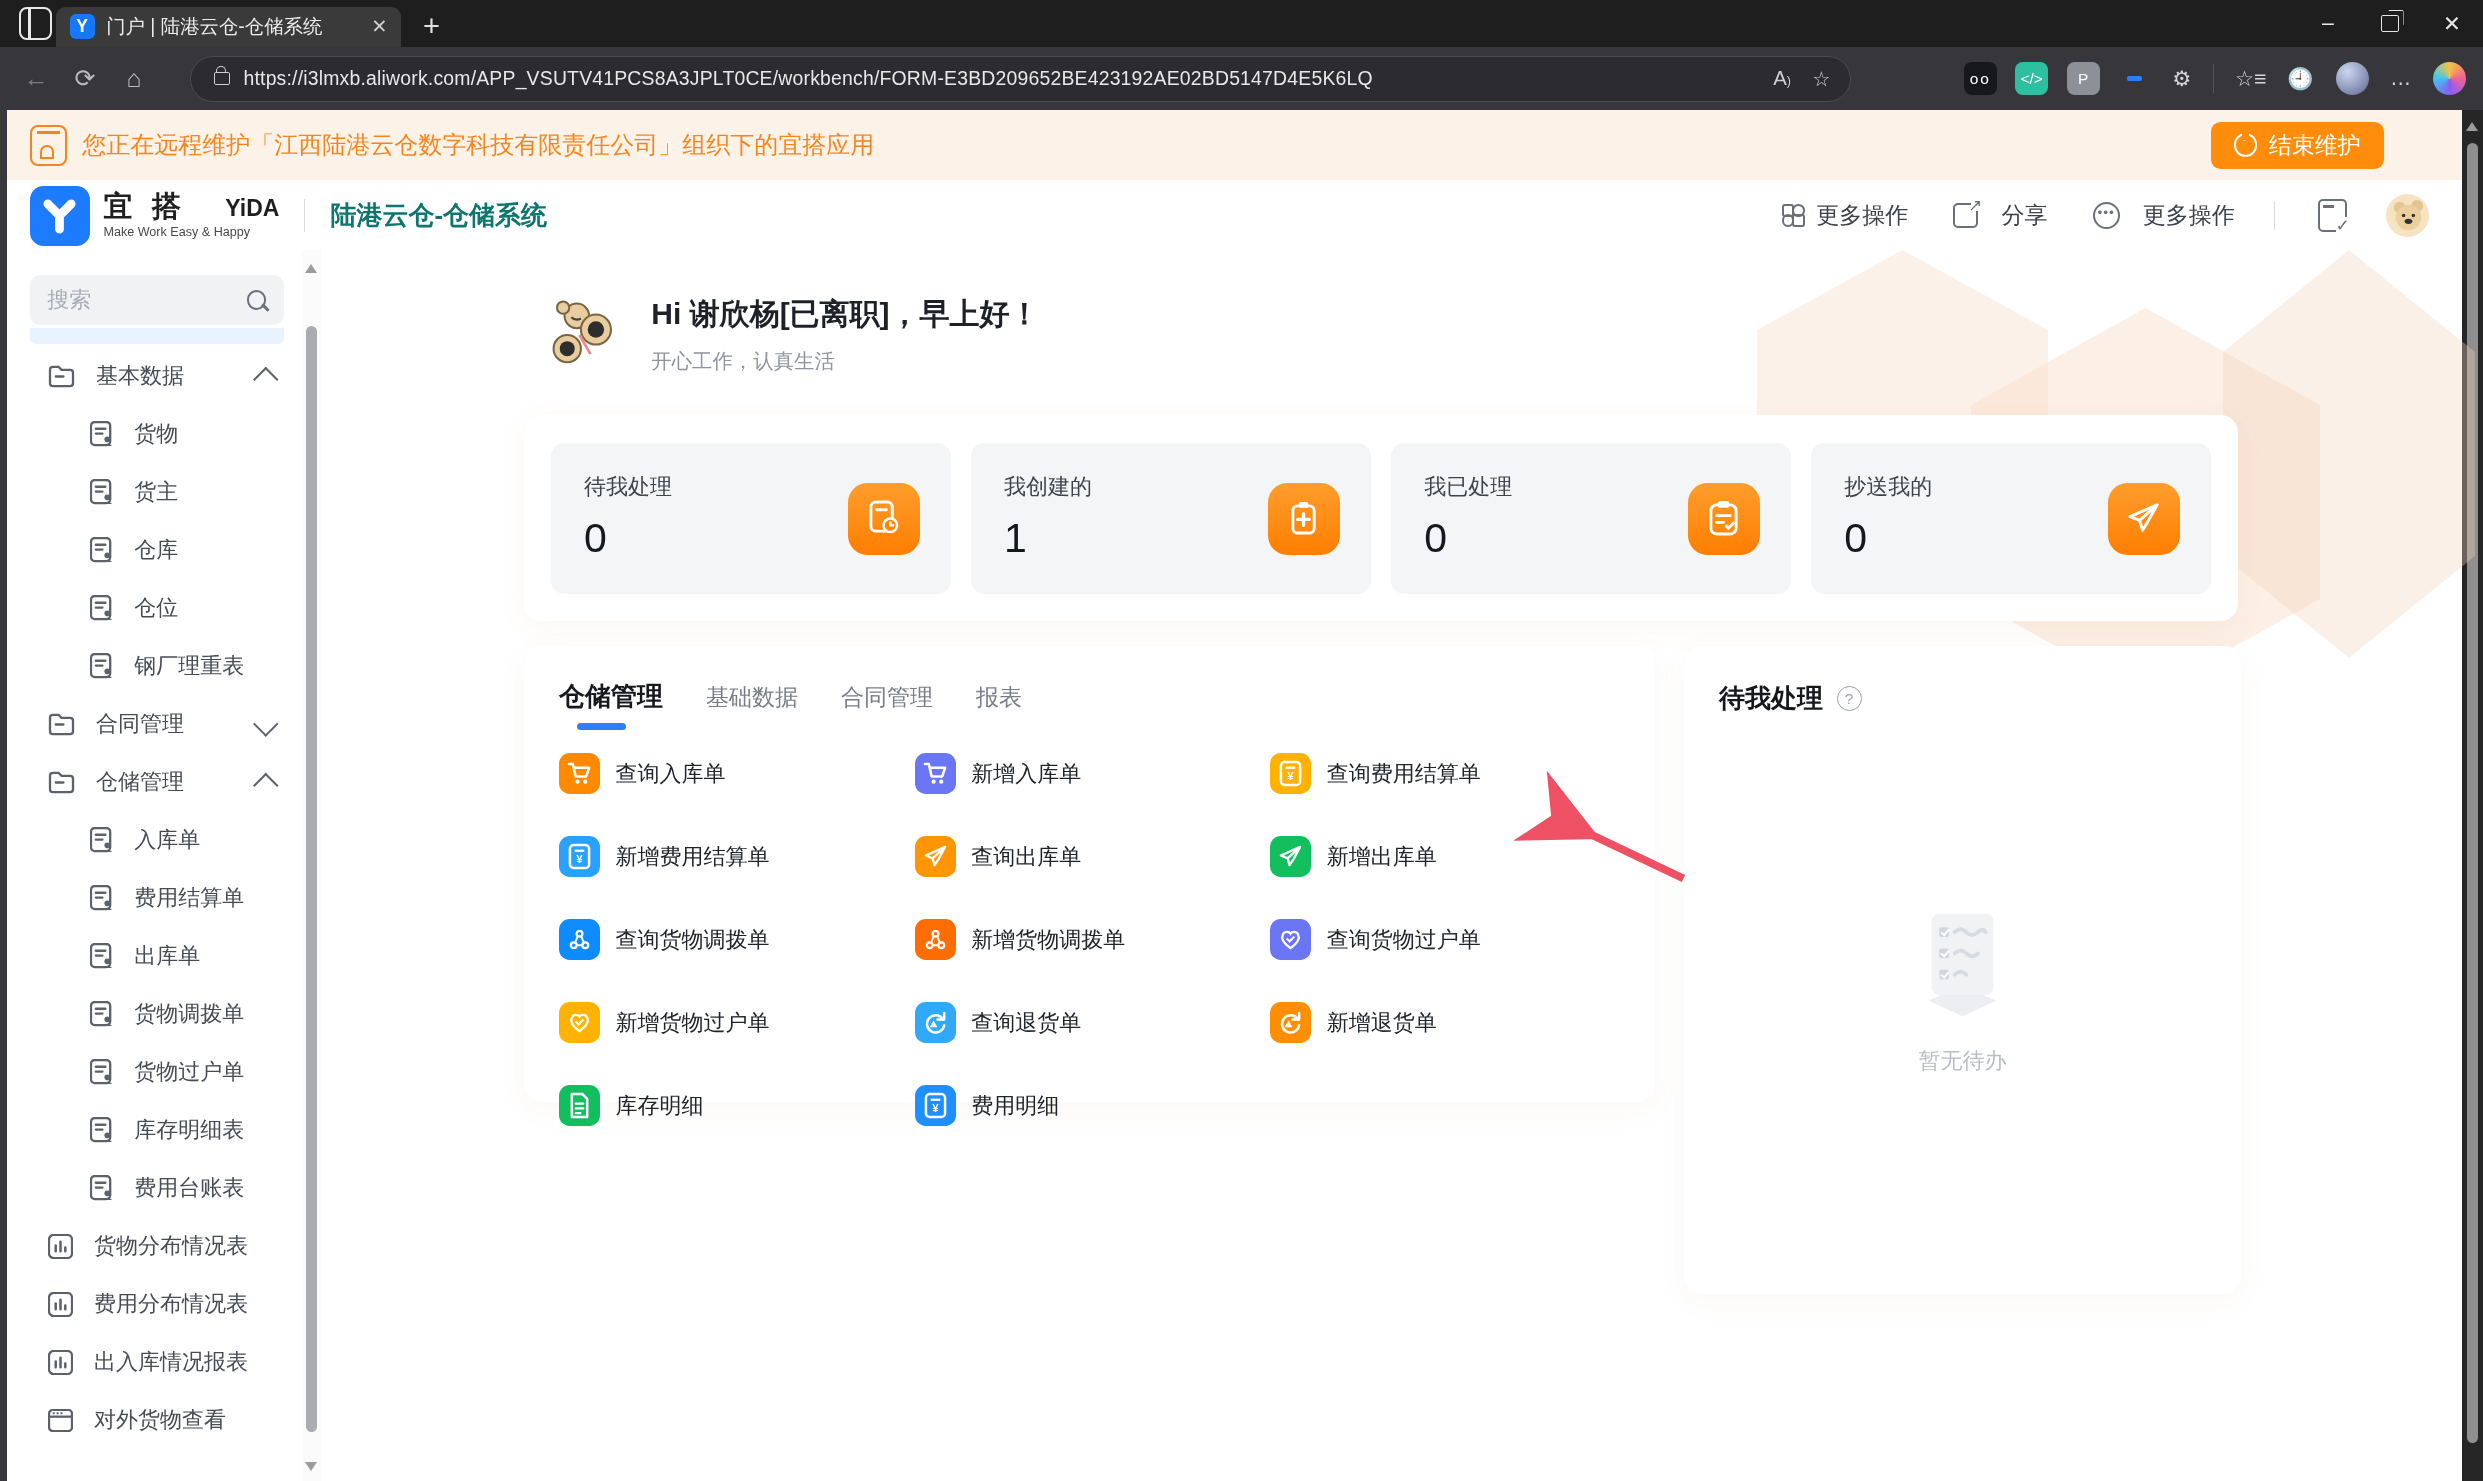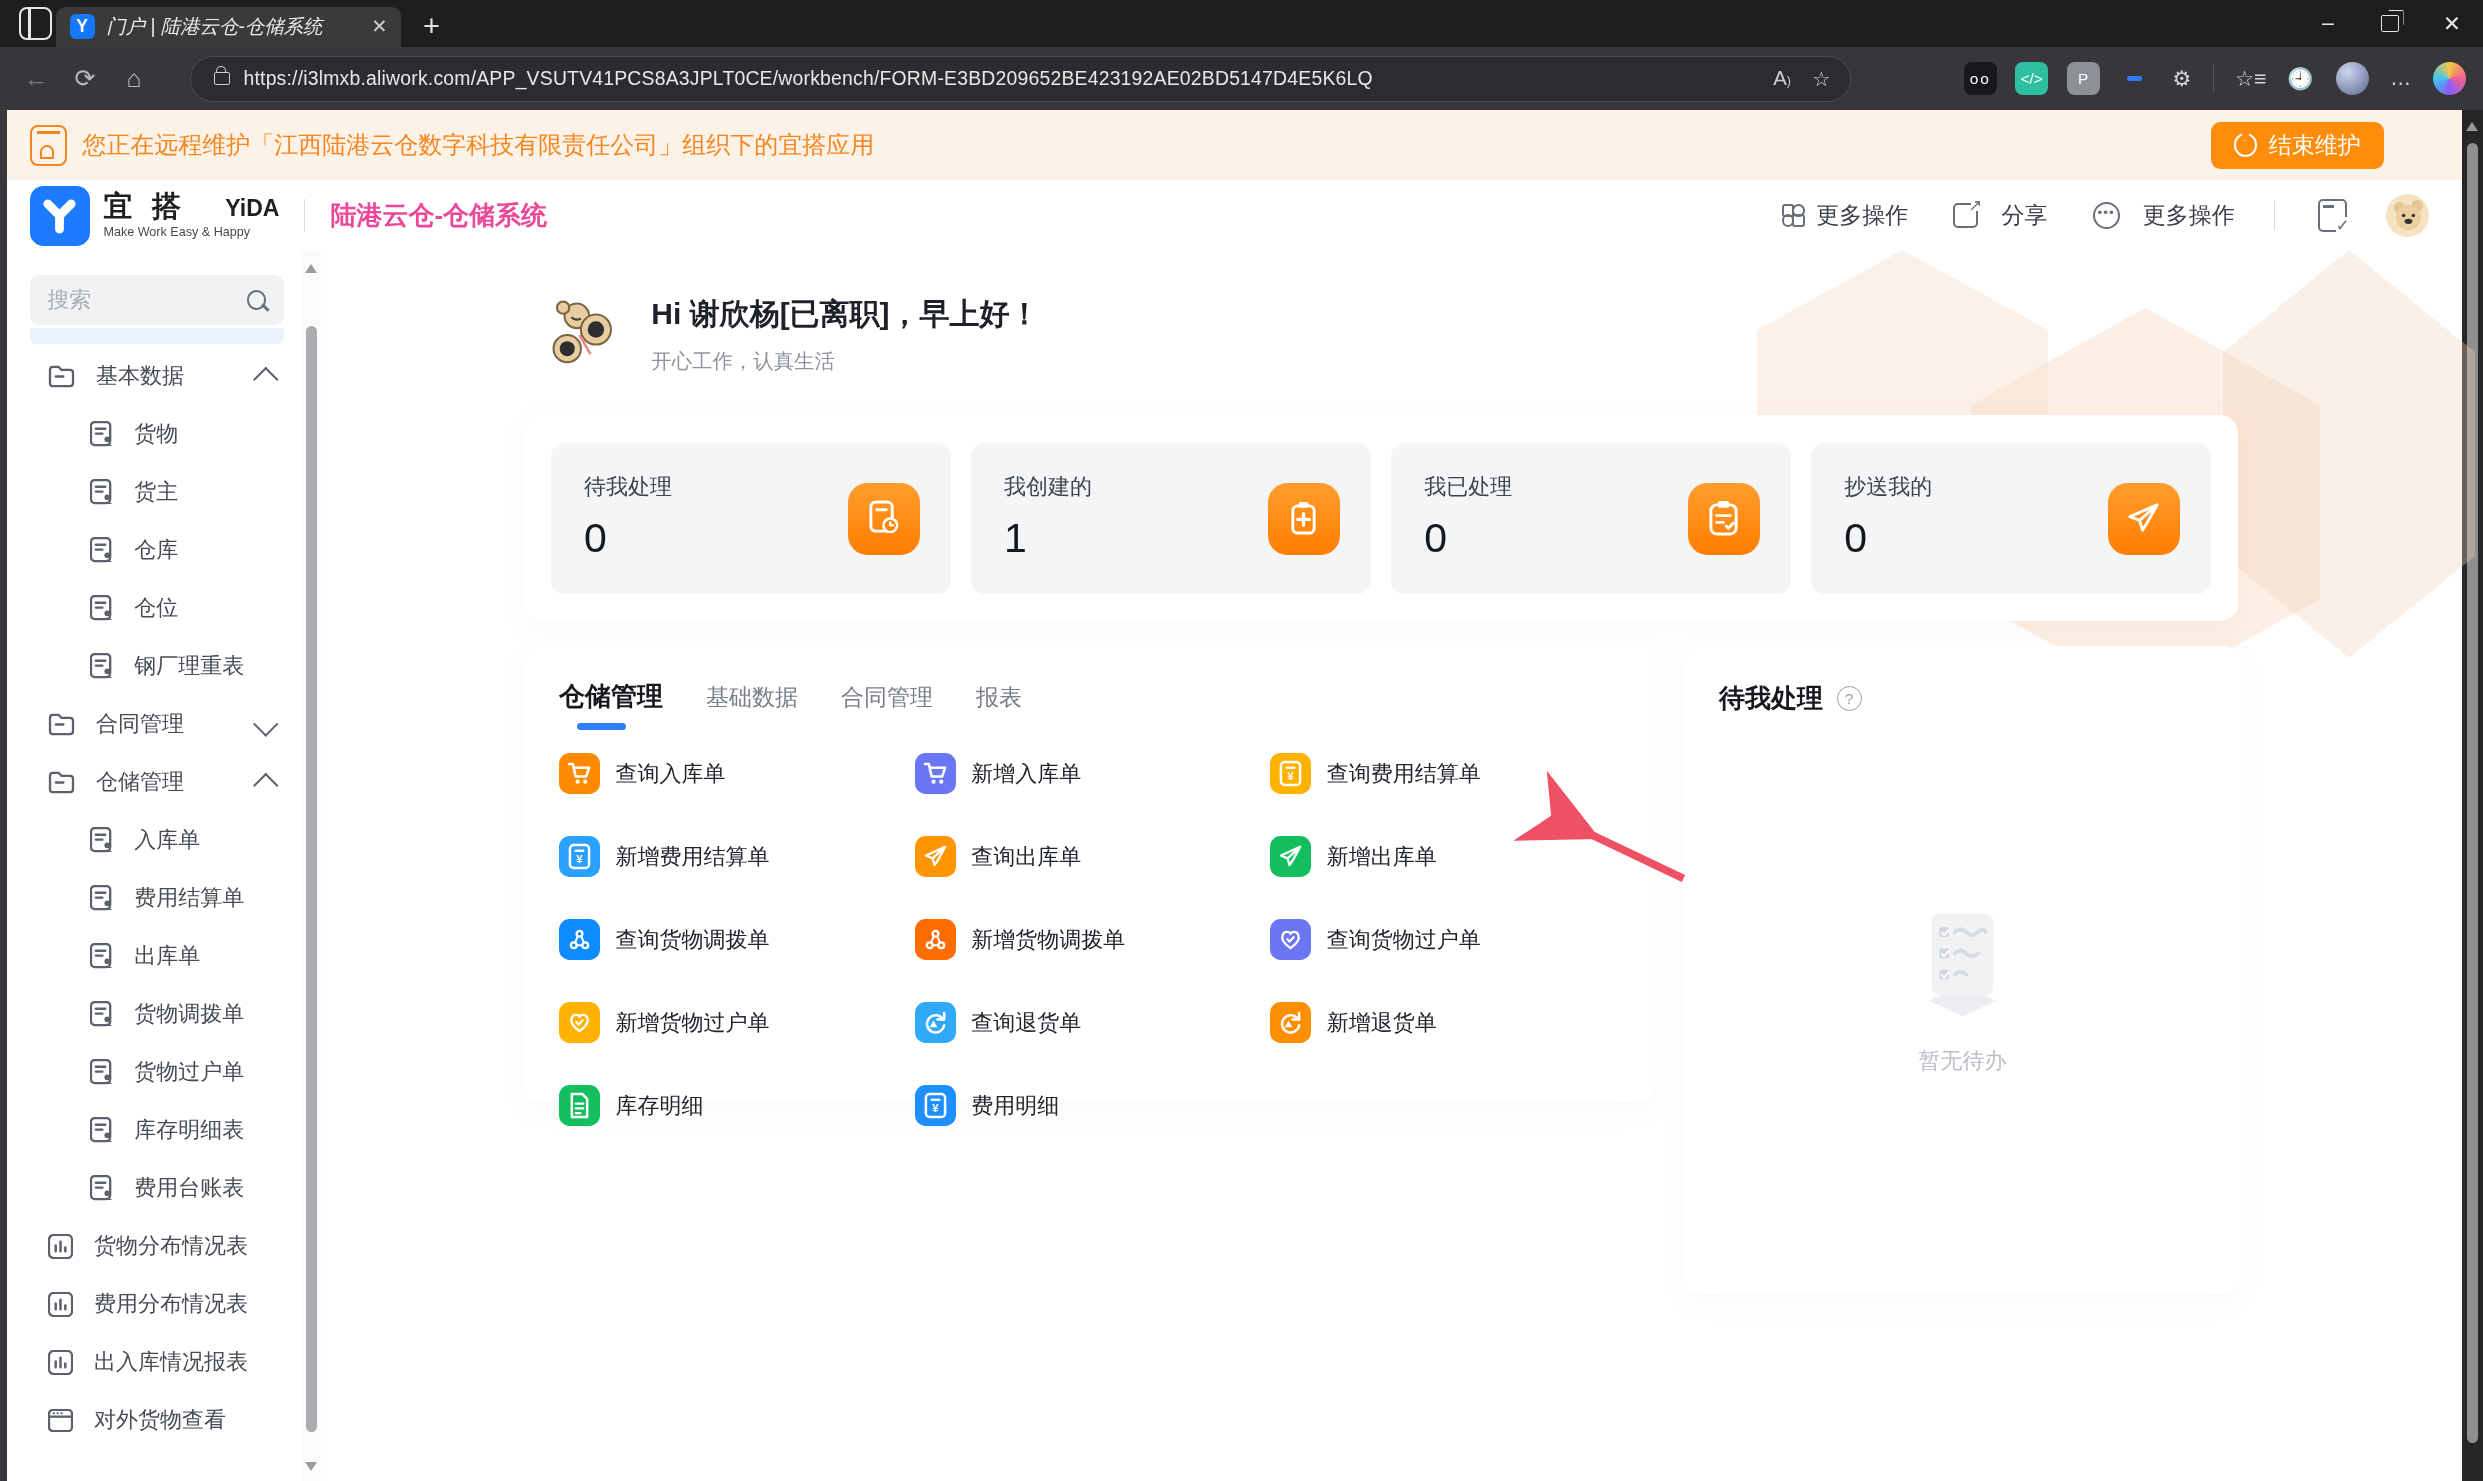--- a/index.html
+++ b/index.html
@@ -7,21 +7,21 @@
     font-family:"Liberation Sans","DejaVu Sans",sans-serif;background:#fff;}
 
   
   .tabbar{position:absolute;left:0;top:0;width:2483px;height:47px;background:#1e1e1e;display:flex;align-items:center;}
   .ws-icon{width:29px;height:29px;border:2.9px solid #e8e8e8;border-radius:7.8px;margin-left:19.4px;position:relative;}
   .ws-icon:before{content:"";position:absolute;left:6.8px;top:0;bottom:0;width:2.9px;background:#e8e8e8;}
   .tab{position:absolute;left:56px;top:6.8px;width:345px;height:40px;background:#3a3a3a;border-radius:9.7px 9.7px 0 0;
     display:flex;align-items:center;padding:0 13.6px;box-sizing:border-box;color:#ececec;font-size:19.4px;}
   .favicon{width:25px;height:25px;background:#1677ff;border-radius:5.8px;color:#fff;font-weight:bold;
     display:flex;align-items:center;justify-content:center;font-size:17.5px;margin-right:11.6px;flex:0 0 auto;}
-  .tab-title{flex:1;white-space:nowrap;overflow:hidden;font-style:italic;}
+  .tab-title{flex:1;white-space:nowrap;overflow:hidden;}
   .tab-close{color:#cfcfcf;font-size:19.4px;margin-left:9.7px;}
   .newtab{position:absolute;left:423px;top:9.7px;color:#e0e0e0;font-size:29px;font-weight:300;}
   .wincontrols{position:absolute;right:0;top:0;height:47px;display:flex;align-items:center;color:#e6e6e6;}
   .wc{width:62px;height:47px;display:flex;align-items:center;justify-content:center;font-size:21.3px;}
   .wc-restore{position:relative;width:15.5px;height:15.5px;border:1.9px solid #e6e6e6;border-radius:1.9px;}
   .wc-restore:before{content:"";position:absolute;left:2.9px;bottom:2.9px;right:-5.8px;top:-5.8px;border:1.9px solid #e6e6e6;border-radius:1.9px;clip-path:polygon(20% 0,100% 0,100% 80%,80% 80%,80% 20%,20% 20%);}
 
   .toolbar{position:absolute;left:0;top:47px;width:2483px;height:63px;background:#36363b;display:flex;align-items:center;}
   .navbtn{color:#b9b9bd;font-size:25px;width:49px;text-align:center;flex:0 0 auto;}
   .urlpill{position:absolute;left:190px;top:8.7px;width:1661px;height:46px;background:#2b2b30;border:1px solid #4b4b51;
@@ -56,21 +56,21 @@
 
   
   .appheader{position:absolute;left:6.8px;top:180px;width:2455px;height:71px;background:#fff;display:flex;align-items:center;}
   .logo{width:60px;height:60px;background:#1c7bff;border-radius:13.6px;margin-left:23px;display:flex;align-items:center;justify-content:center;}
   .logo svg{width:39px;height:39px;}
   .logo-txt{margin-left:13.6px;line-height:1;}
   .logo-cn{font-size:29px;color:#1f1f1f;letter-spacing:5.8px;font-weight:600;}
   .logo-en{font-size:23px;color:#1f1f1f;font-weight:700;margin-left:34px;}
   .logo-tag{font-size:12.6px;color:#4a4a4a;margin-top:4.9px;}
   .hdr-div{width:1px;height:33px;background:#dcdcdc;margin:0 25px;}
-  .app-title{font-size:26px;color:#ec4899;font-weight:600;}
+  .app-title{font-size:26px;color:#0f766e;font-weight:600;}
   .hdr-right{position:absolute;right:33px;display:flex;align-items:center;color:#3d4149;font-size:23px;}
   .hdr-act{display:flex;align-items:center;margin-left:45px;}
   .hdr-act .g{margin-right:11.6px;color:#6a7078;}
   .grid-ic{display:inline-block;width:23px;height:23px;position:relative;}
   .grid-ic i{position:absolute;width:8.7px;height:8.7px;border:2.4px solid #6a7078;border-radius:50%;}
   .grid-ic i:nth-child(1){left:0;top:0;border-radius:2.9px;}
   .grid-ic i:nth-child(2){right:0;top:0;}
   .grid-ic i:nth-child(3){left:0;bottom:0;}
   .grid-ic i:nth-child(4){right:0;bottom:0;border-radius:2.9px;}
   .share-ic{display:inline-block;width:21.3px;height:21.3px;border:2.4px solid #6a7078;border-radius:4.9px;position:relative;}

